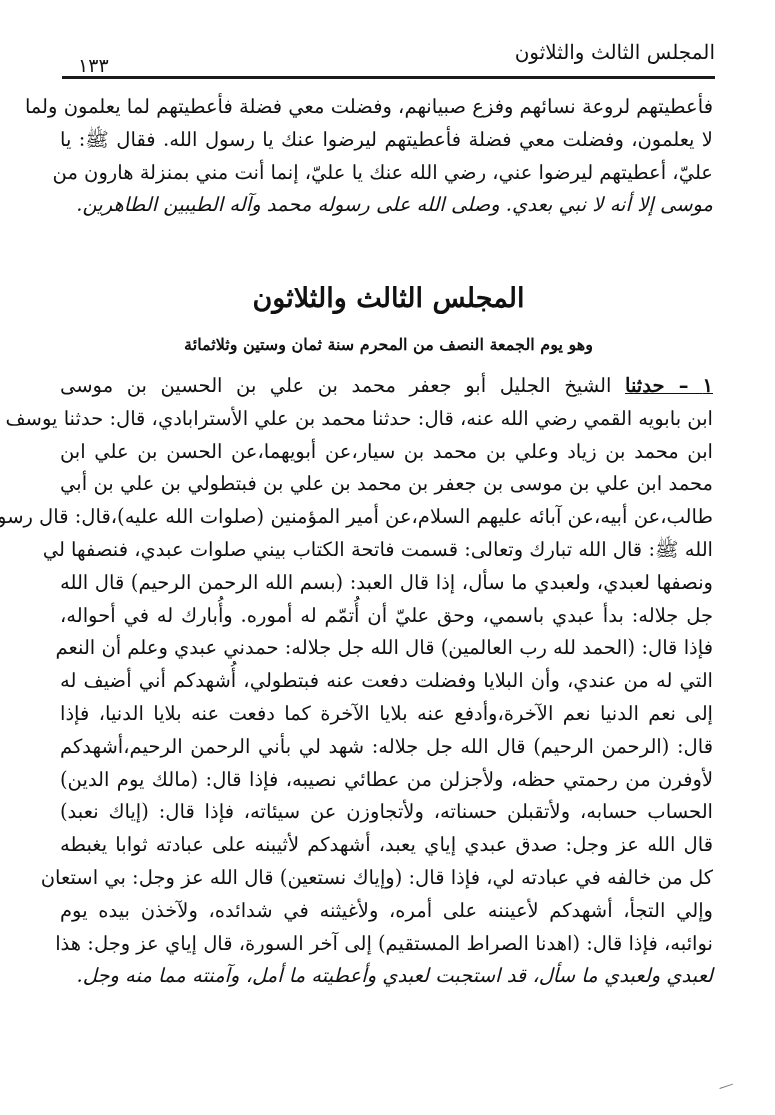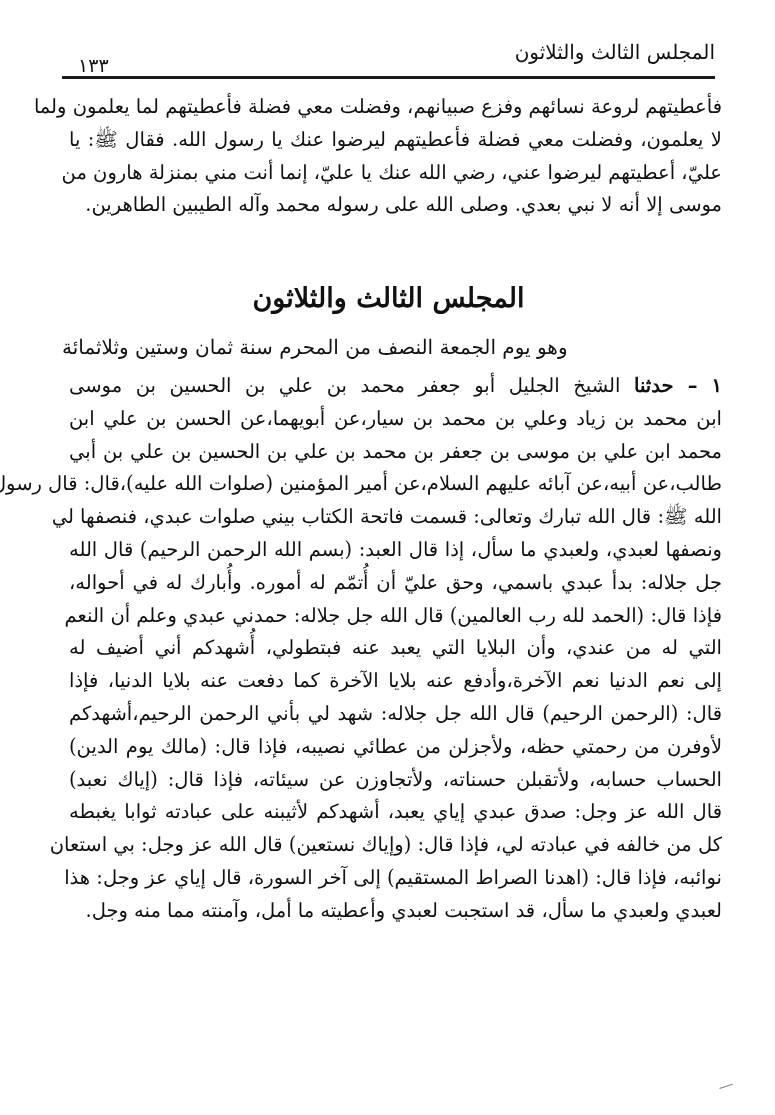--- a/index.html
+++ b/index.html
@@ -19,39 +19,39 @@
   }
   .page-number {
     position: absolute; left: 16px; top: 4px;
     font-size: 19px; white-space: nowrap; margin-top: 12px;
   }
   .head-rule {
     position: absolute; left: 62px; top: 76px; width: 653px; height: 0;
     border-top: 3px solid #1a1a1a;
   }
   .body-text {
-    position: absolute; left: 69px; width: 653px;
+    position: absolute; left: 60px; width: 653px;
     direction: rtl; text-align: justify; text-align-last: justify;
     font-size: 19.5px; line-height: 32.8px;
   }
   .body-text .line { display: block; white-space: nowrap; height: 32.8px; overflow: visible; }
-  .body-text .line.last { text-align-last: right; }
+  .body-text .line.last { text-align-last: right; font-style: italic; }
   .intro { top: 91px; }
   .chapter-title {
     position: absolute; left: 62px; top: 282px; width: 653px;
     text-align: center; direction: rtl;
     font-size: 27px; font-weight: bold;
   }
   .chapter-subtitle {
     position: absolute; left: 62px; top: 335px; width: 653px;
-    text-align: left; direction: rtl;
-    font-size: 20px; font-weight: normal;
+    text-align: center; direction: rtl;
+    font-size: 16px; font-weight: bold;
   }
   .hadith { top: 370px; }
-  .hadith-num-lead { font-weight: bold; }
+  .hadith-num-lead { font-weight: bold; text-decoration: underline; }
   .footer-mark {
     position: absolute; left: 718px; top: 1078px; width: 14px; height: 8px;
     border-bottom: 1px solid #777; transform: rotate(-18deg);
   }
 </style>
 </head>
 <body>
 
 <div class="page">
 
@@ -66,32 +66,34 @@
     <span class="line">لا يعلمون، وفضلت معي فضلة فأعطيتهم ليرضوا عنك يا رسول الله. فقال ﷺ: يا</span>
     <span class="line">عليّ، أعطيتهم ليرضوا عني، رضي الله عنك يا عليّ، إنما أنت مني بمنزلة هارون من</span>
     <span class="line last">موسى إلا أنه لا نبي بعدي. وصلى الله على رسوله محمد وآله الطيبين الطاهرين.</span>
   </div>
 
   <div class="chapter-title">المجلس الثالث والثلاثون</div>
   <div class="chapter-subtitle">وهو يوم الجمعة النصف من المحرم سنة ثمان وستين وثلاثمائة</div>
 
   <div class="body-text hadith">
     <span class="line"><span class="hadith-num-lead">١ – حدثنا</span><span> الشيخ الجليل أبو جعفر محمد بن علي بن الحسين بن موسى</span></span>
+    <span class="line">ابن بابويه القمي رضي الله عنه، قال: حدثنا محمد بن علي الأسترابادي، قال: حدثنا يوسف</span>
     <span class="line">ابن محمد بن زياد وعلي بن محمد بن سيار،عن أبويهما،عن الحسن بن علي ابن</span>
-    <span class="line">محمد ابن علي بن موسى بن جعفر بن محمد بن علي بن الحسين بن علي بن أبي</span>
+    <span class="line">محمد ابن علي بن موسى بن جعفر بن محمد بن علي بن فبتطولي بن علي بن أبي</span>
     <span class="line">طالب،عن أبيه،عن آبائه عليهم السلام،عن أمير المؤمنين (صلوات الله عليه)،قال: قال رسول</span>
     <span class="line">الله ﷺ: قال الله تبارك وتعالى: قسمت فاتحة الكتاب بيني صلوات عبدي، فنصفها لي</span>
     <span class="line">ونصفها لعبدي، ولعبدي ما سأل، إذا قال العبد: (بسم الله الرحمن الرحيم) قال الله</span>
     <span class="line">جل جلاله: بدأ عبدي باسمي، وحق عليّ أن أُتمّم له أموره. وأُبارك له في أحواله،</span>
     <span class="line">فإذا قال: (الحمد لله رب العالمين) قال الله جل جلاله: حمدني عبدي وعلم أن النعم</span>
-    <span class="line">التي له من عندي، وأن البلايا التي يعبد عنه فبتطولي، أُشهدكم أني أضيف له</span>
+    <span class="line">التي له من عندي، وأن البلايا وفضلت دفعت عنه فبتطولي، أُشهدكم أني أضيف له</span>
     <span class="line">إلى نعم الدنيا نعم الآخرة،وأدفع عنه بلايا الآخرة كما دفعت عنه بلايا الدنيا، فإذا</span>
     <span class="line">قال: (الرحمن الرحيم) قال الله جل جلاله: شهد لي بأني الرحمن الرحيم،أشهدكم</span>
     <span class="line">لأوفرن من رحمتي حظه، ولأجزلن من عطائي نصيبه، فإذا قال: (مالك يوم الدين)</span>
     <span class="line">الحساب حسابه، ولأتقبلن حسناته، ولأتجاوزن عن سيئاته، فإذا قال: (إياك نعبد)</span>
     <span class="line">قال الله عز وجل: صدق عبدي إياي يعبد، أشهدكم لأثيبنه على عبادته ثوابا يغبطه</span>
     <span class="line">كل من خالفه في عبادته لي، فإذا قال: (وإياك نستعين) قال الله عز وجل: بي استعان</span>
+    <span class="line">وإلي التجأ، أشهدكم لأعيننه على أمره، ولأغيثنه في شدائده، ولآخذن بيده يوم</span>
     <span class="line">نوائبه، فإذا قال: (اهدنا الصراط المستقيم) إلى آخر السورة، قال إياي عز وجل: هذا</span>
     <span class="line last">لعبدي ولعبدي ما سأل، قد استجبت لعبدي وأعطيته ما أمل، وآمنته مما منه وجل.</span>
   </div>
 
   <div class="footer-mark"></div>
 </div>
 
 </body></html>

